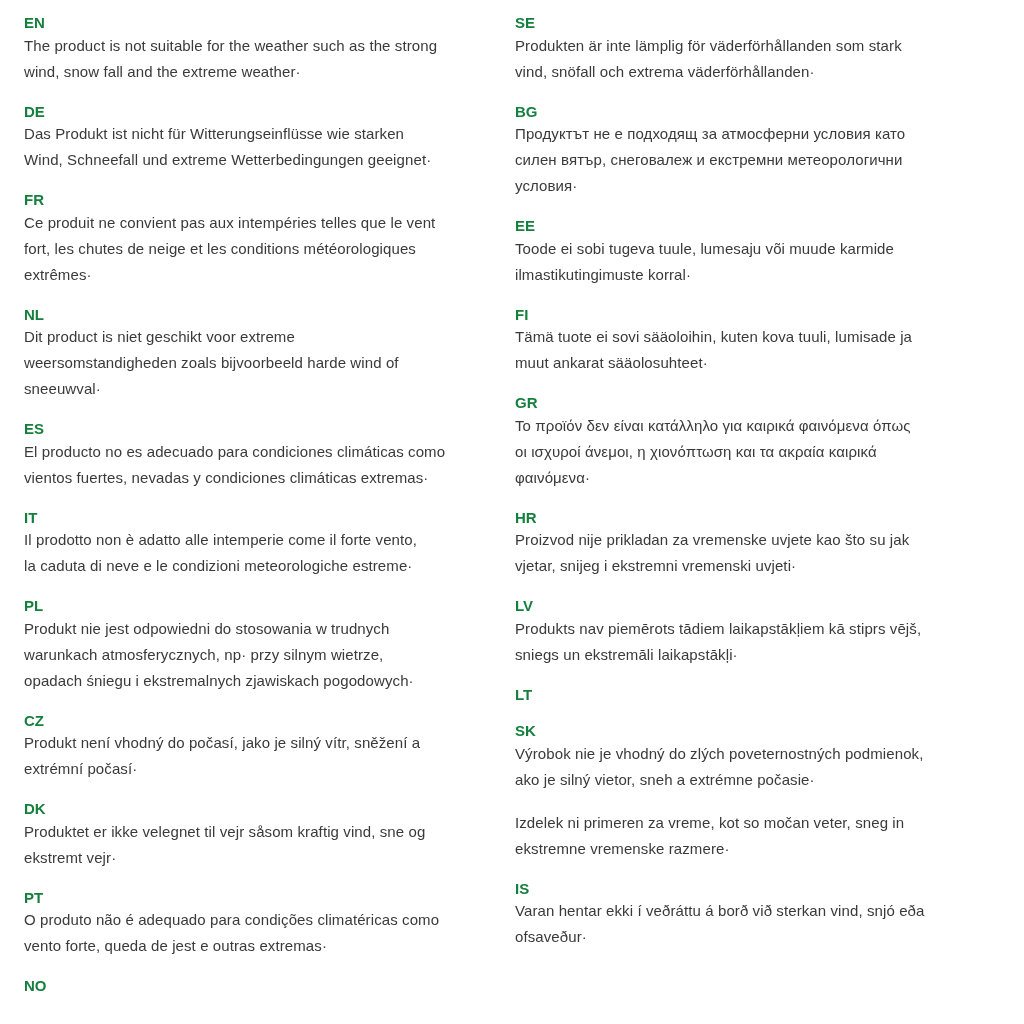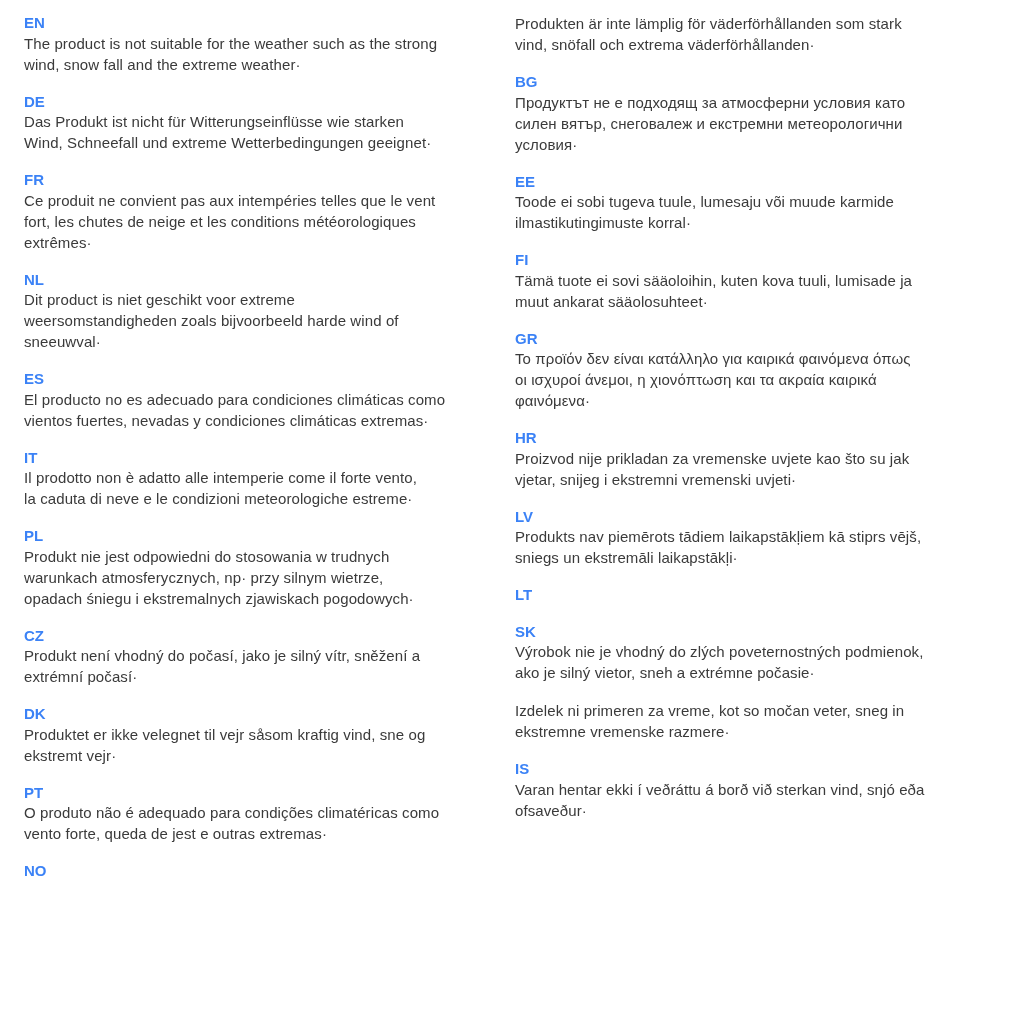--- a/index.html
+++ b/index.html
@@ -25,27 +25,27 @@
   }
   .column.left  { width: 482px; margin-right: 9px; }
   .column.right { width: 500px; }
   .lang-section {
     margin: 0 0 17px 0;
   }
   .lang-code {
     font-size: 15px;
     line-height: 19.5px;
     font-weight: 700;
-    color: #3b82f6;
+    color: #15803d;
     margin: 0;
     padding: 0;
   }
   .lang-text {
     font-size: 15px;
-    line-height: 21px;
+    line-height: 26px;
     margin: 0;
     padding: 0;
     white-space: pre-line;
     letter-spacing: 0.1px;
   }
 </style>
 </head>
 <body>
 
 <div class="page">
@@ -104,20 +104,21 @@
       <p class="lang-text">O produto não é adequado para condições climatéricas como
 vento forte, queda de jest e outras extremas·</p>
     </section>
     <section class="lang-section">
       <h2 class="lang-code">NO</h2>
     </section>
   </div>
 
   <div class="column right">
     <section class="lang-section">
+      <h2 class="lang-code">SE</h2>
       <p class="lang-text">Produkten är inte lämplig för väderförhållanden som stark
 vind, snöfall och extrema väderförhållanden·</p>
     </section>
     <section class="lang-section">
       <h2 class="lang-code">BG</h2>
       <p class="lang-text">Продуктът не е подходящ за атмосферни условия като
 силен вятър, снеговалеж и екстремни метеорологични
 условия·</p>
     </section>
     <section class="lang-section">

